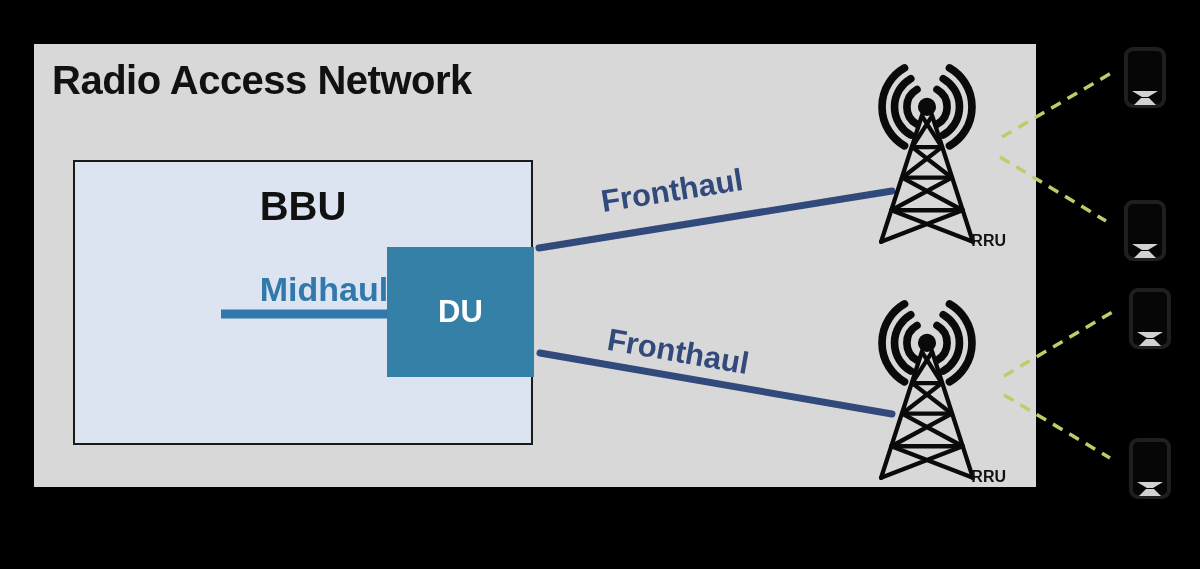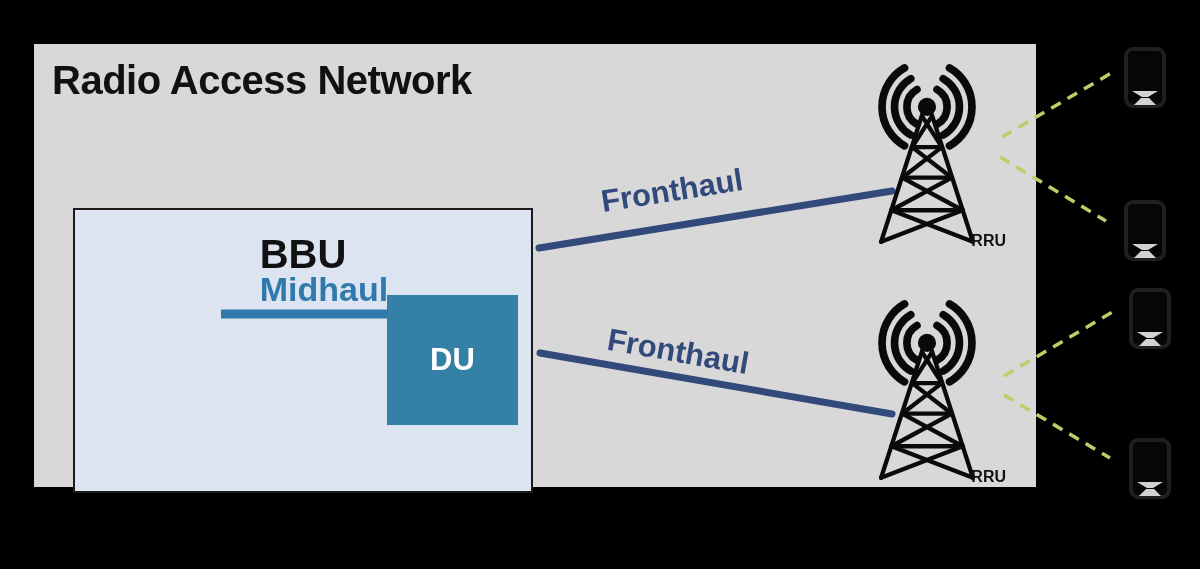--- a/index.html
+++ b/index.html
@@ -33,21 +33,20 @@
     white-space: nowrap;
   }
   
   .bbu-box {
     position: absolute;
     left: 39px; top: 116px;          
     width: 460px; height: 285px;
     background: var(--bbu-bg, #dce4f2);
     border: 2px solid var(--bbu-border, #1a1a1a);
     box-sizing: border-box;
-    margin-top: 48px;
   }
   .bbu-title {
     position: absolute;
     left: 0; top: 22px; width: 100%;
     text-align: center;
     font-size: 40px;
     font-weight: bold;
     color: #111;
   }
   .unit-box {
@@ -58,21 +57,21 @@
     display: flex;
     align-items: center;
     justify-content: center;
   }
   .unit-box .unit-label {
     color: var(--unit-text, #ffffff);
     font-size: 31px;
     font-weight: bold;
   }
   .unit-cu { left: 13px; }
-  .unit-du { left: 312px; width: 131px; }
+  .unit-du { left: 312px; width: 147px; }
   
   .overlay {
     position: absolute;
     left: 0; top: 0;
     width: 1200px; height: 569px;
     z-index: 2;
     pointer-events: none;
   }
   .l-midhaul   { stroke: var(--midhaul, #3279ab);  stroke-width: 9; }
   .l-fronthaul { stroke: var(--fronthaul, #31497b); stroke-width: 7; stroke-linecap: round; }

